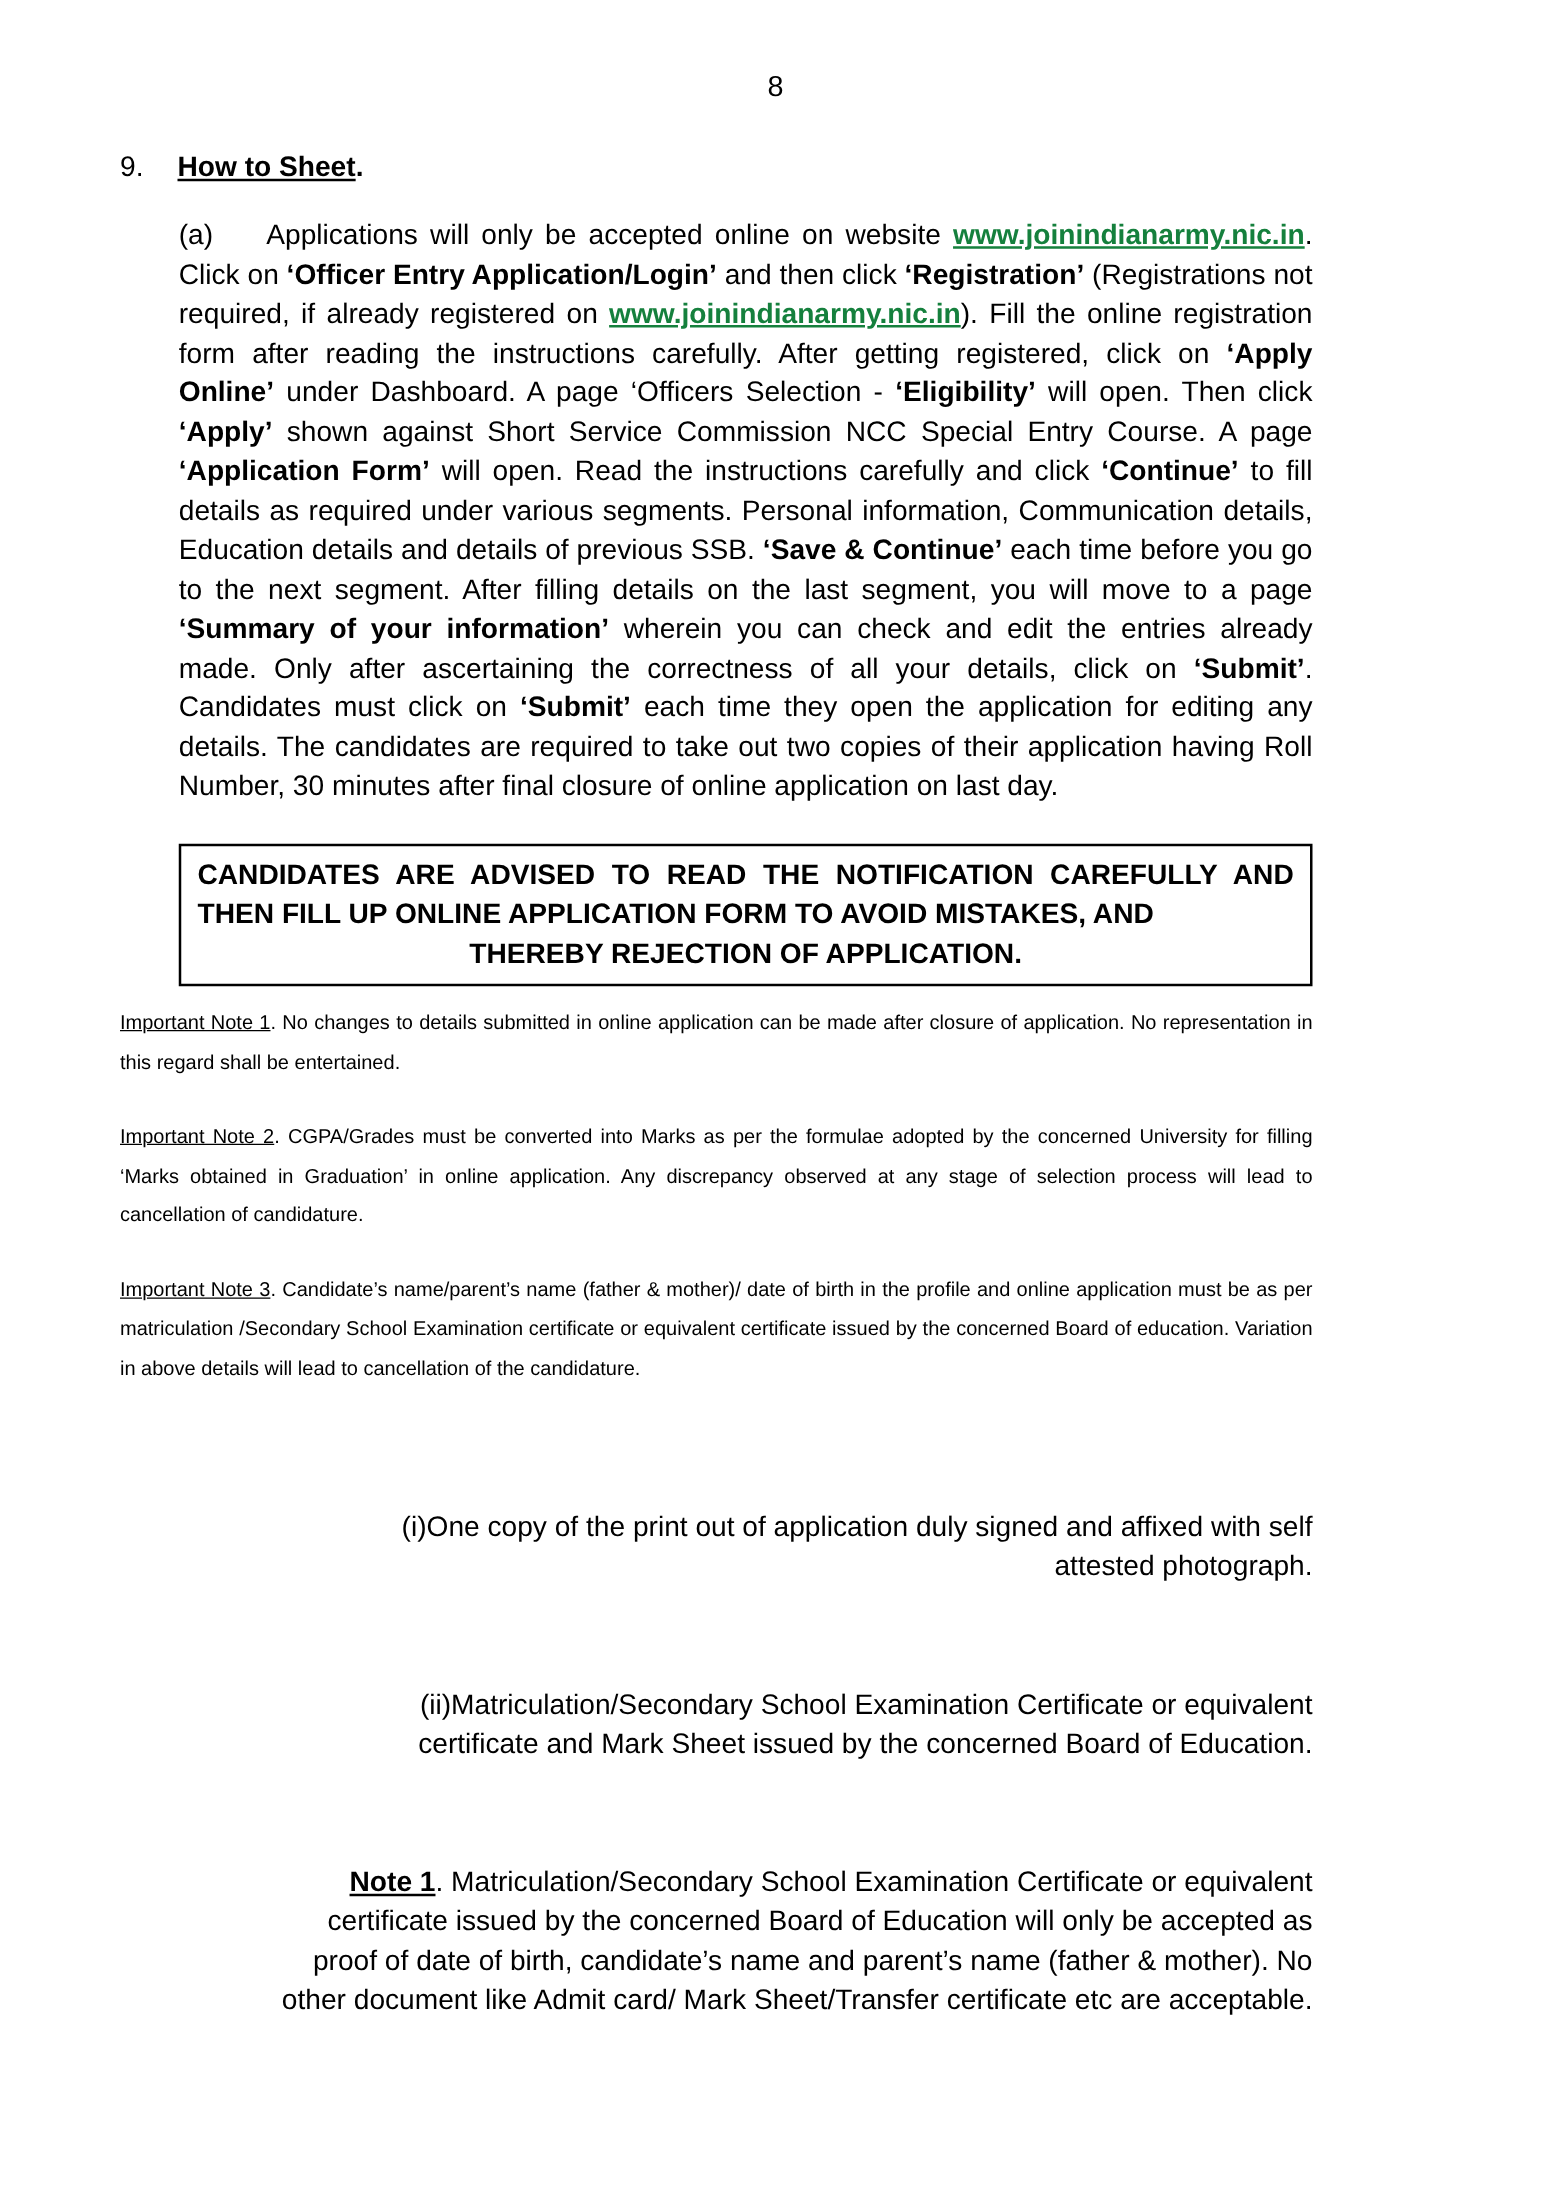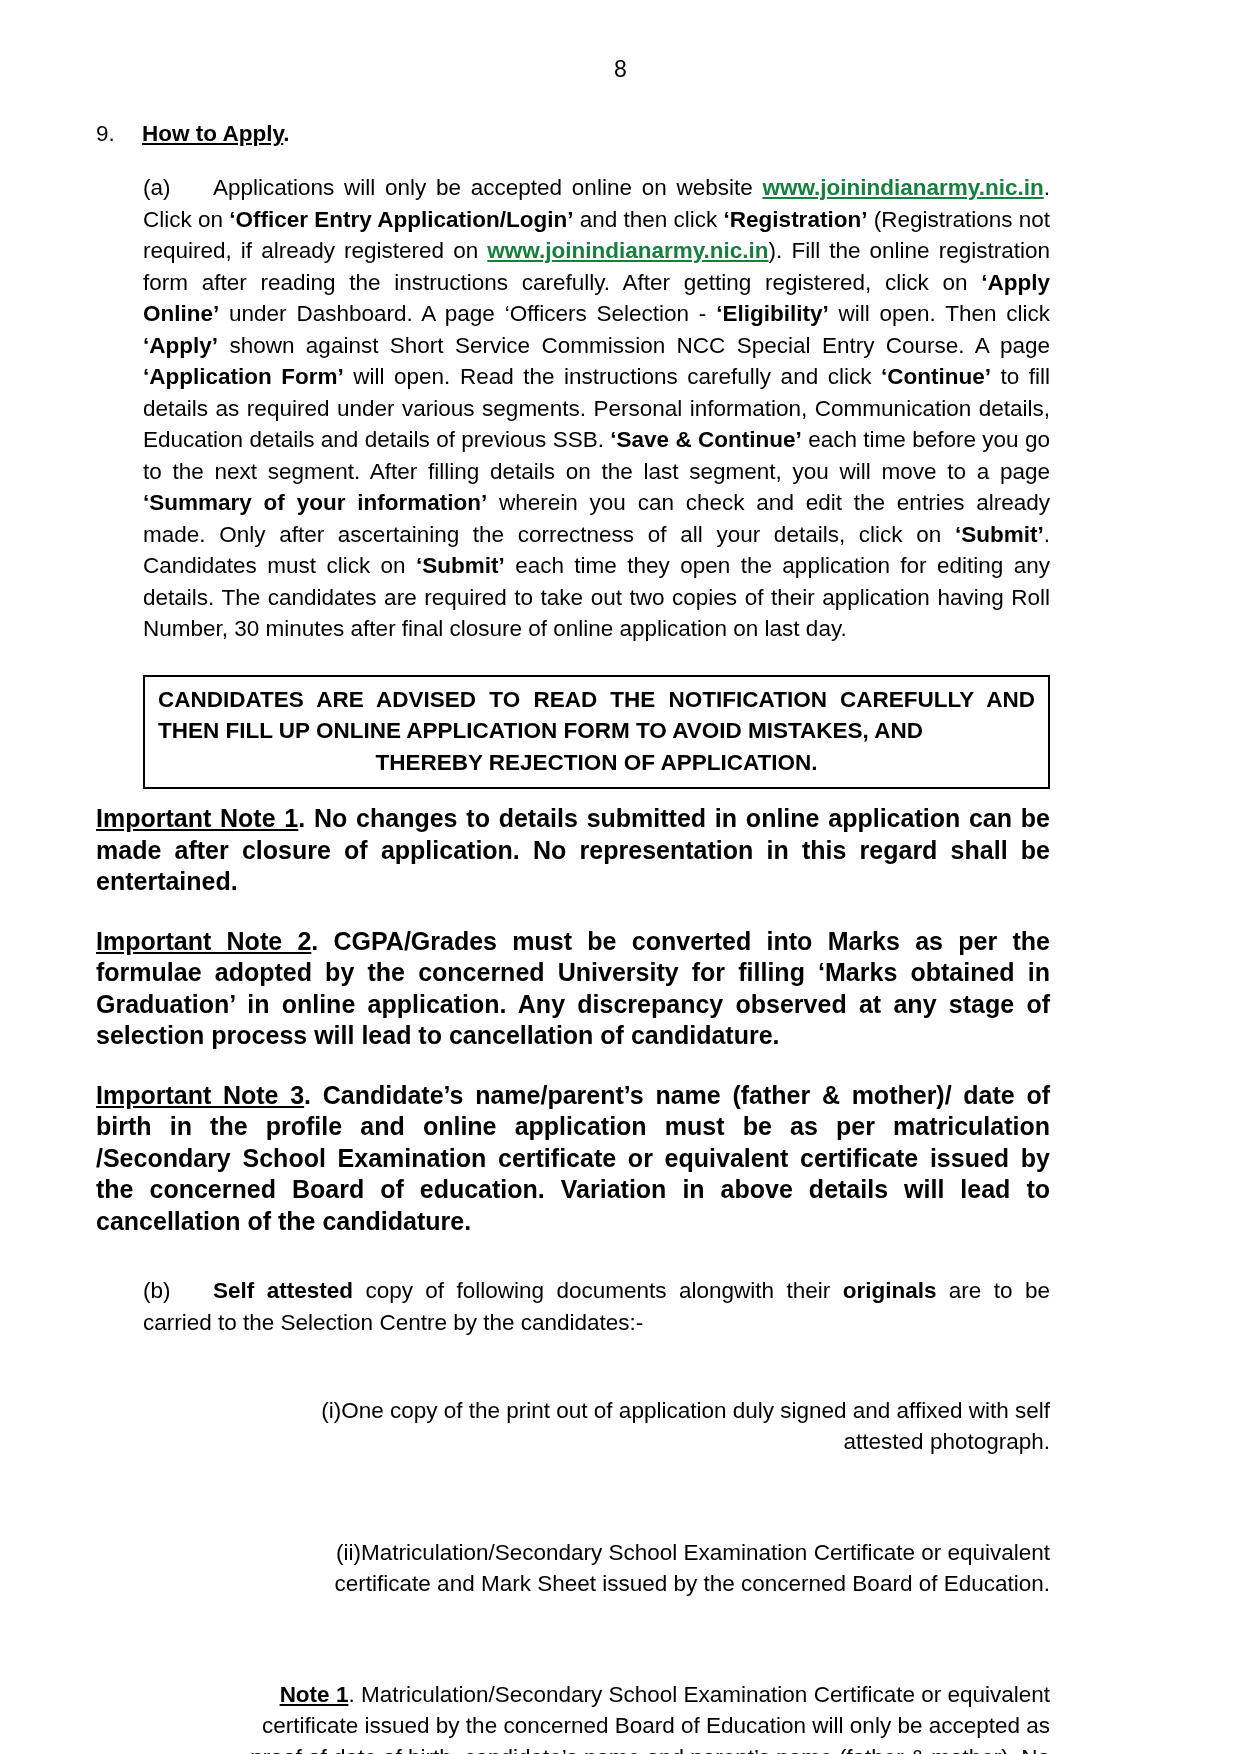--- a/index.html
+++ b/index.html
@@ -93,23 +93,23 @@
     font-size: 22.5px;
     line-height: 31.5px;
     font-weight: bold;
     text-align: justify;
     text-justify: inter-word;
     margin: 0;
   }
 
   
   .imp-note {
-    font-size: 25px;
+    font-size: 16px;
     line-height: 31.5px;
-    font-weight: bold;
+    font-weight: normal;
     text-align: justify;
     text-justify: inter-word;
     margin: 0;
     width: 954px;
   }
   .imp-note .u { text-decoration: underline; }
   .gap-14 { height: 14px; }
   .gap-22 { height: 22px; }
   .gap-28 { height: 28px; }
   .gap-34 { height: 34px; }
@@ -135,21 +135,21 @@
 <body>
 
 <div class="page">
 
   <div class="page-number">8</div>
 
   <div class="content">
 
     <div class="section-heading">
       <span class="section-num">9.</span>
-      <span class="section-title-wrap"><span class="u">How to Apply</span><span>.</span></span>
+      <span class="section-title-wrap"><span class="u">How to Sheet</span><span>.</span></span>
     </div>
 
     <p class="para para-a"><span class="lbl">(a)</span><span>Applications will only be accepted online on website </span><a class="link" href="#">www.joinindianarmy.nic.in</a><span>. Click on </span><b>‘Officer Entry Application/Login’</b><span> and then click </span><b>‘Registration’</b><span> (Registrations not required, if already registered on </span><a class="link" href="#">www.joinindianarmy.nic.in</a><span>). Fill the online registration form after reading the instructions carefully. After getting registered, click on </span><b>‘Apply Online’</b><span> under Dashboard. A page ‘Officers Selection - </span><b>‘Eligibility’</b><span> will open. Then click </span><b>‘Apply’</b><span> shown against Short Service Commission NCC Special Entry Course. A page </span><b>‘Application Form’</b><span> will open. Read the instructions carefully and click </span><b>‘Continue’</b><span> to fill details as required under various segments. Personal information, Communication details, Education details and details of previous SSB. </span><b>‘Save &amp; Continue’</b><span> each time before you go to the next segment. After filling details on the last segment, you will move to a page </span><b>‘Summary of your information’</b><span> wherein you can check and edit the entries already made. Only after ascertaining the correctness of all your details, click on </span><b>‘Submit’</b><span>. Candidates must click on </span><b>‘Submit’</b><span> each time they open the application for editing any details. The candidates are required to take out two copies of  their application having Roll Number, 30 minutes after final closure of online application on last day.</span></p>
 
     <div class="advisory-box">
       <p class="advisory-text">CANDIDATES ARE ADVISED TO READ THE NOTIFICATION CAREFULLY AND THEN FILL UP ONLINE APPLICATION FORM TO AVOID MISTAKES, AND</p>
       <p class="advisory-text" style="text-align:center;">THEREBY REJECTION OF APPLICATION.</p>
     </div>
 
     <div class="gap-14"></div>
@@ -159,21 +159,20 @@
     <div class="gap-28"></div>
 
     <p class="imp-note"><span class="u">Important Note 2</span><span>. CGPA/Grades must be converted into Marks as per the formulae adopted by the concerned University for filling ‘Marks obtained in Graduation’ in online application. Any discrepancy observed at any stage of selection process will lead to cancellation of candidature</span><span>.</span></p>
 
     <div class="gap-28"></div>
 
     <p class="imp-note"><span class="u">Important Note 3</span><span>. Candidate’s name/parent’s name (father &amp; mother)/ date of birth in the profile and online application must be as per matriculation /Secondary School Examination certificate or equivalent certificate issued by the concerned Board of education. Variation in above details will lead to cancellation of the candidature.</span></p>
 
     <div class="gap-38"></div>
 
-    <p class="para para-a"><span class="lbl">(b)</span><b>Self attested</b><span> copy of following documents alongwith their </span><b>originals</b><span> are to be carried to the Selection Centre by the candidates:-</span></p>
 
     <div class="gap-34"></div>
 
     <p class="sub-block ragged"><span class="sub-lbl">(i)</span><span>One copy of the print out of application duly signed and affixed with self attested photograph.</span></p>
 
     <div class="gap-34"></div>
 
     <p class="sub-block ragged"><span class="sub-lbl">(ii)</span><span>Matriculation/Secondary School Examination Certificate or equivalent certificate and Mark Sheet issued by the concerned Board of Education.</span></p>
 
     <div class="gap-34"></div>

